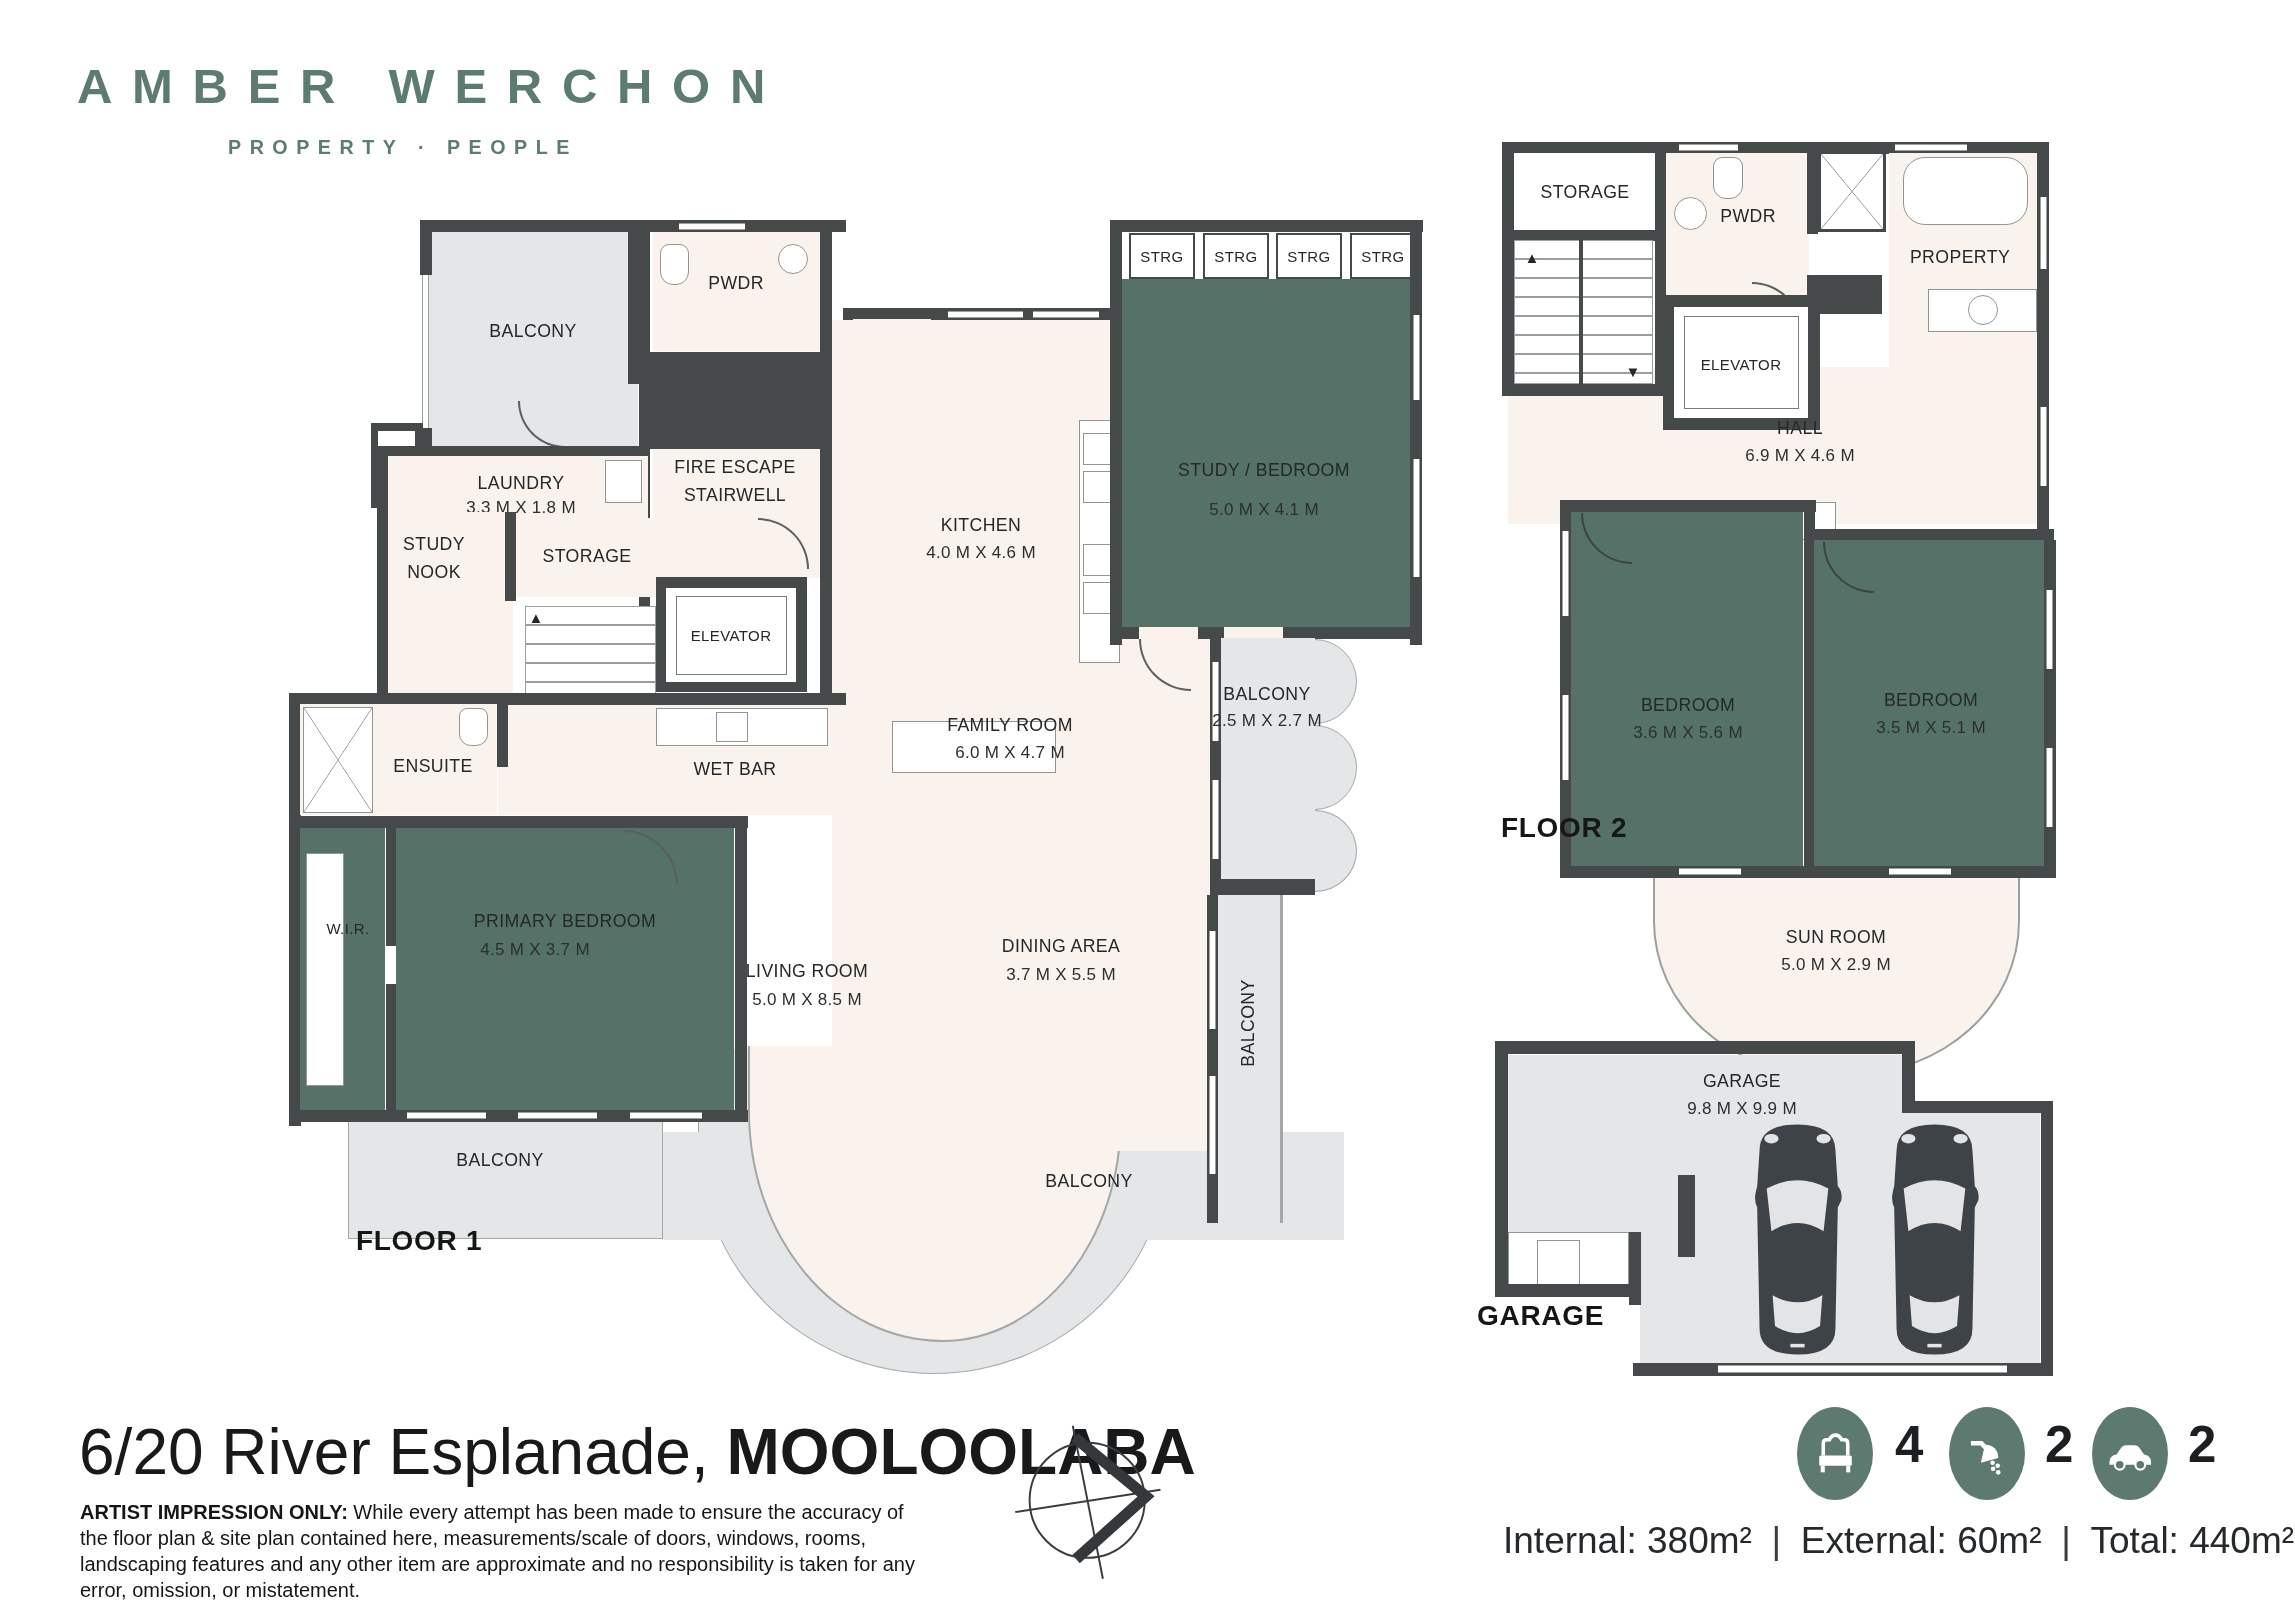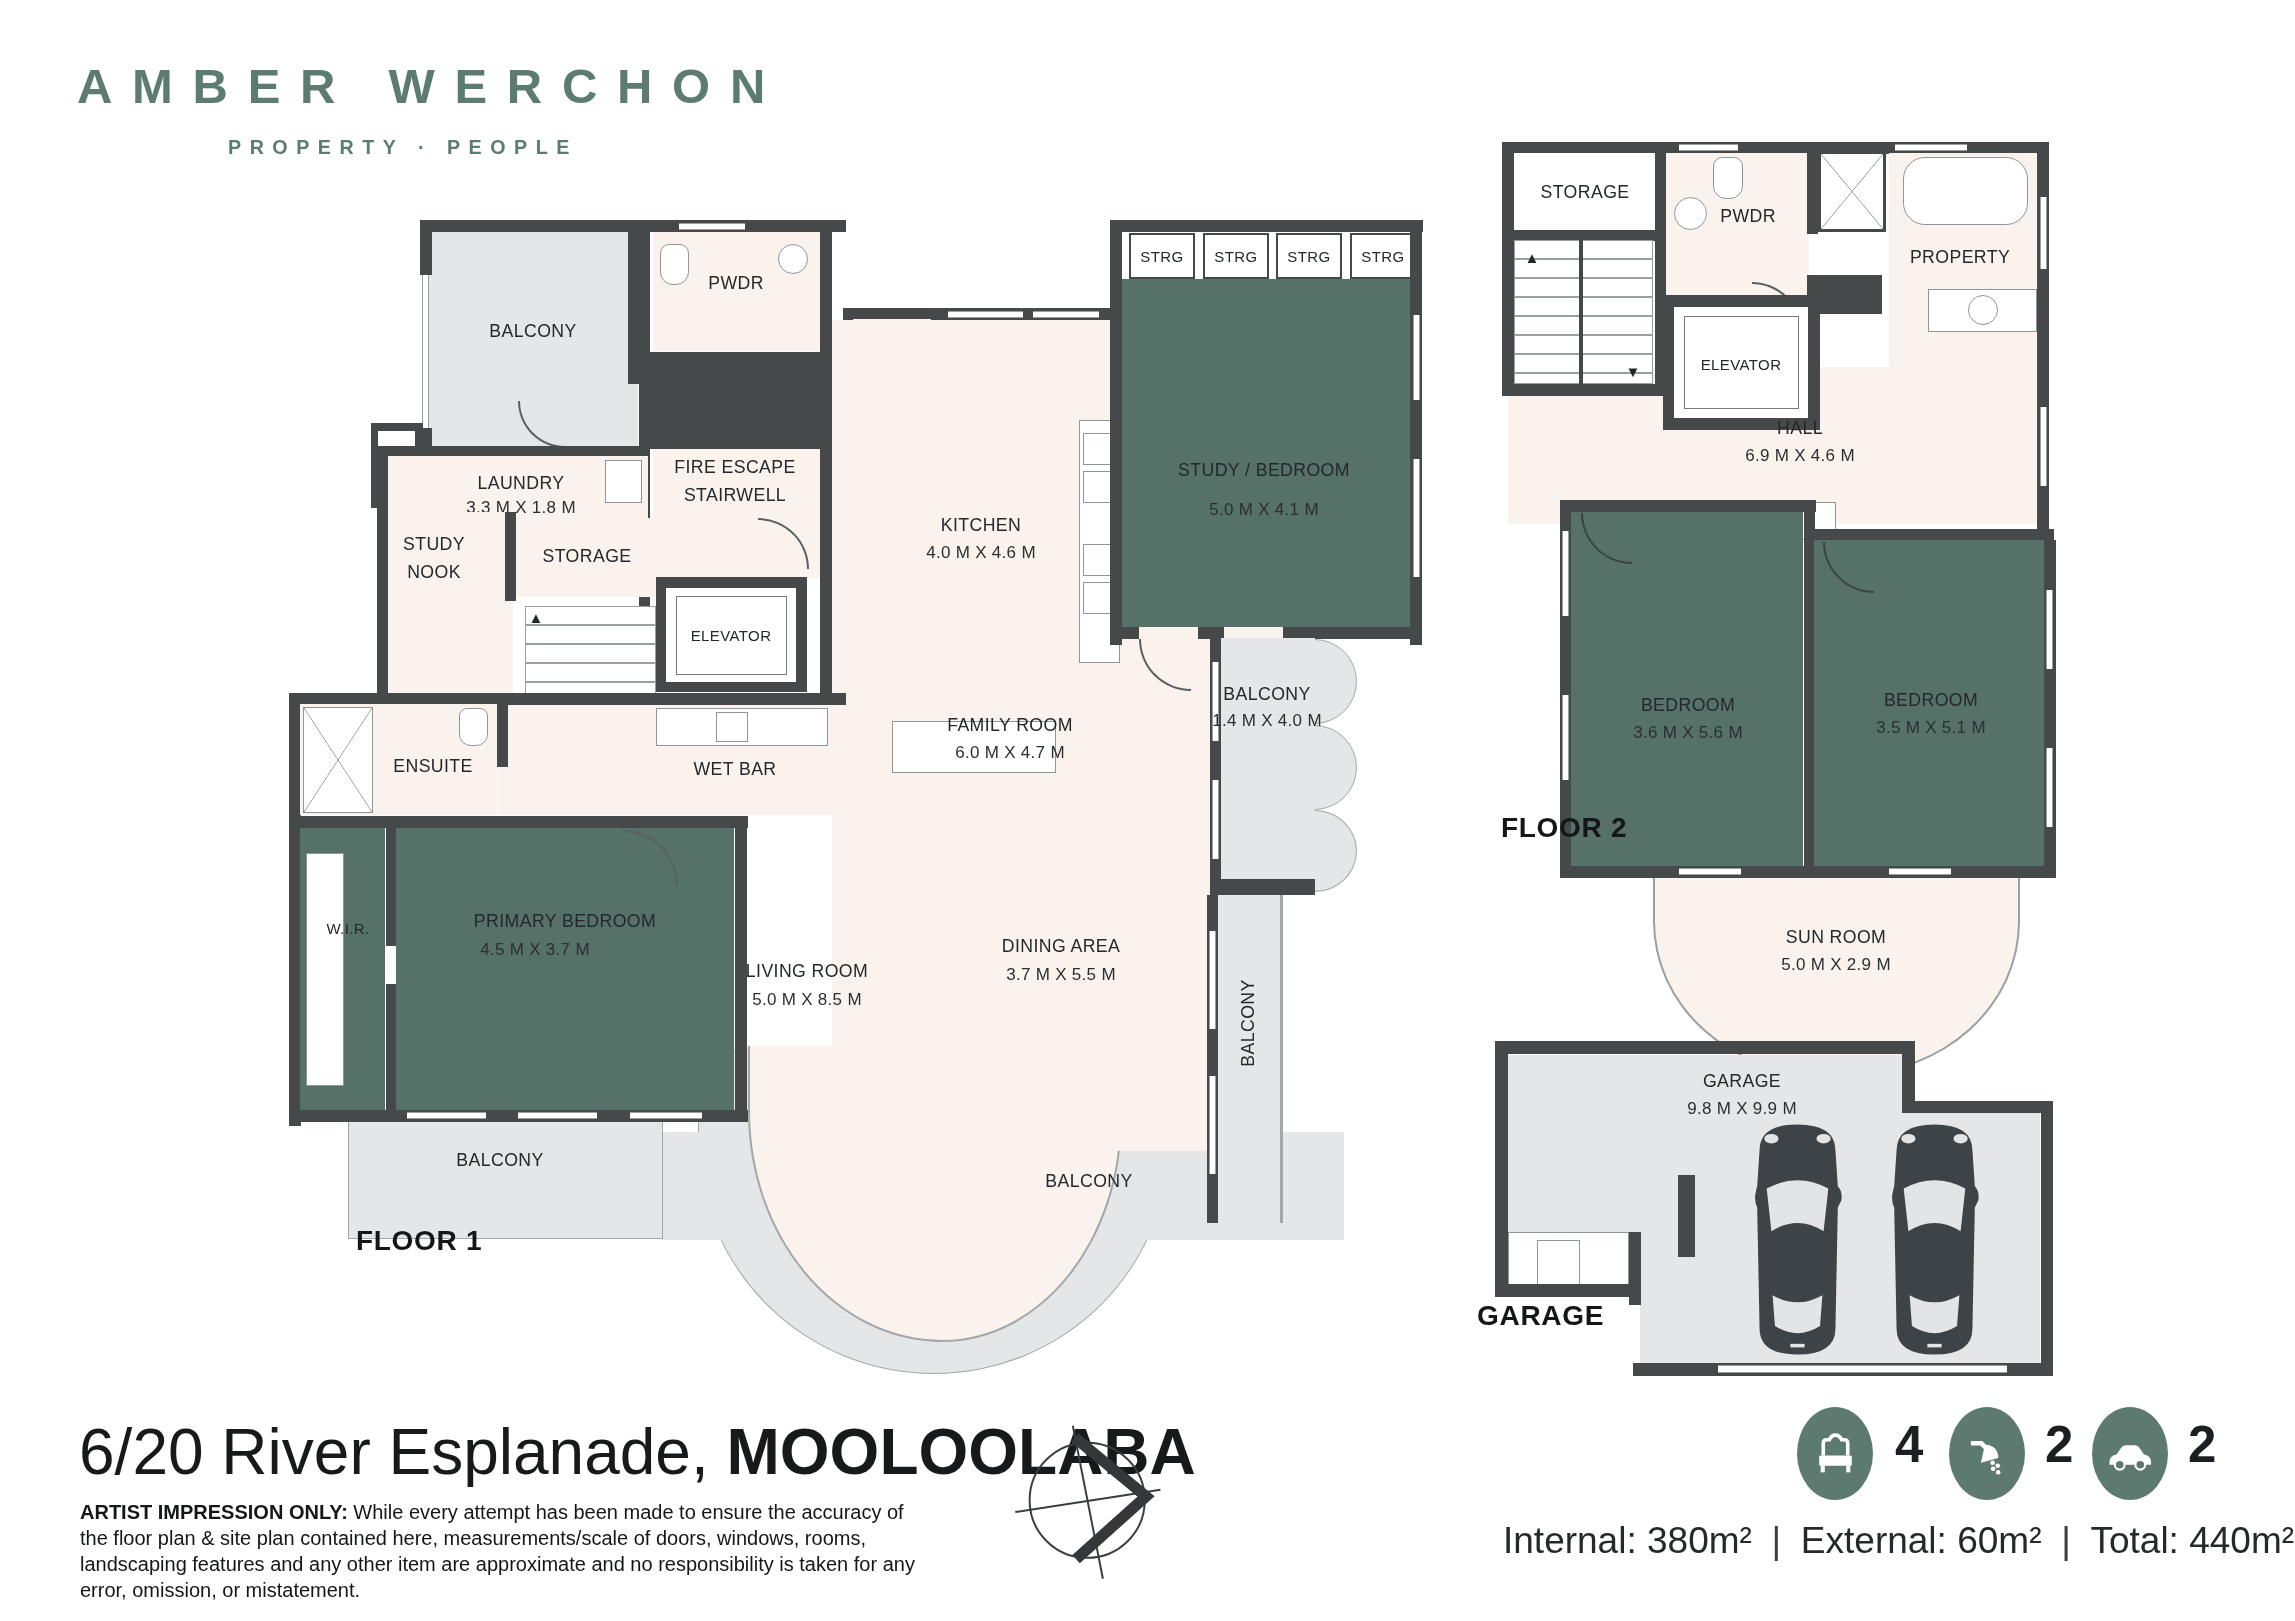--- a/index.html
+++ b/index.html
@@ -152,21 +152,21 @@
     <div class="dm" style="left:1010px;top:753px">6.0 M X 4.7 M</div>
 
     <div class="scallop" style="left:1272px;top:639px;width:85px;height:85px"></div>
     <div class="scallop" style="left:1272px;top:725px;width:85px;height:85px"></div>
     <div class="scallop" style="left:1272px;top:810px;width:85px;height:82px"></div>
     <div class="gy" style="left:1220px;top:638px;width:95px;height:256px"></div>
     <div class="w" style="left:1210px;top:638px;width:10.5px;height:256px"></div>
     <div class="winv" style="left:1212px;top:662px;width:6.6px;height:79px"></div>
     <div class="winv" style="left:1212px;top:780px;width:6.6px;height:79px"></div>
     <div class="lb" style="left:1267px;top:694px">BALCONY</div>
-    <div class="dm" style="left:1267px;top:721px">1.4 M X 4.0 M</div>
+    <div class="dm" style="left:1267px;top:721px">2.5 M X 2.7 M</div>
     <div class="w" style="left:1210px;top:879px;width:105px;height:15.7px"></div>
 
     <div class="gy" style="left:1217px;top:895px;width:63px;height:328px"></div>
     <div class="ln" style="left:1280px;top:895px;width:2.6px;height:328px"></div>
     <div class="w" style="left:1207px;top:895px;width:10.5px;height:328px"></div>
     <div class="winv" style="left:1209px;top:931px;width:6.6px;height:98px"></div>
     <div class="winv" style="left:1209px;top:1076px;width:6.6px;height:98px"></div>
     <div class="lb rot" style="left:1248px;top:1023px">BALCONY</div>
 
     <div class="wh" style="left:656px;top:708px;width:172px;height:38px"></div>

